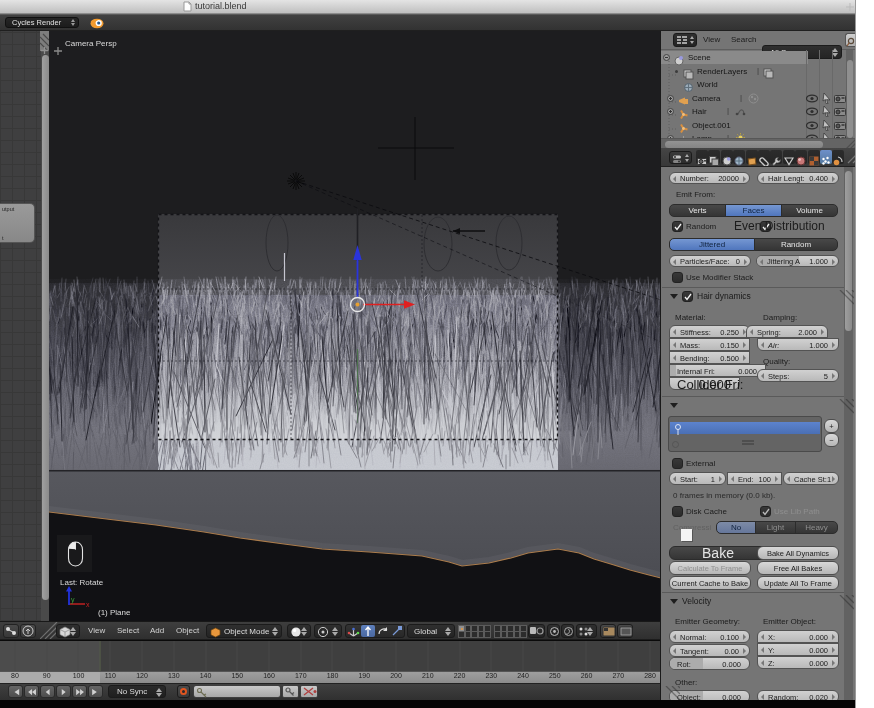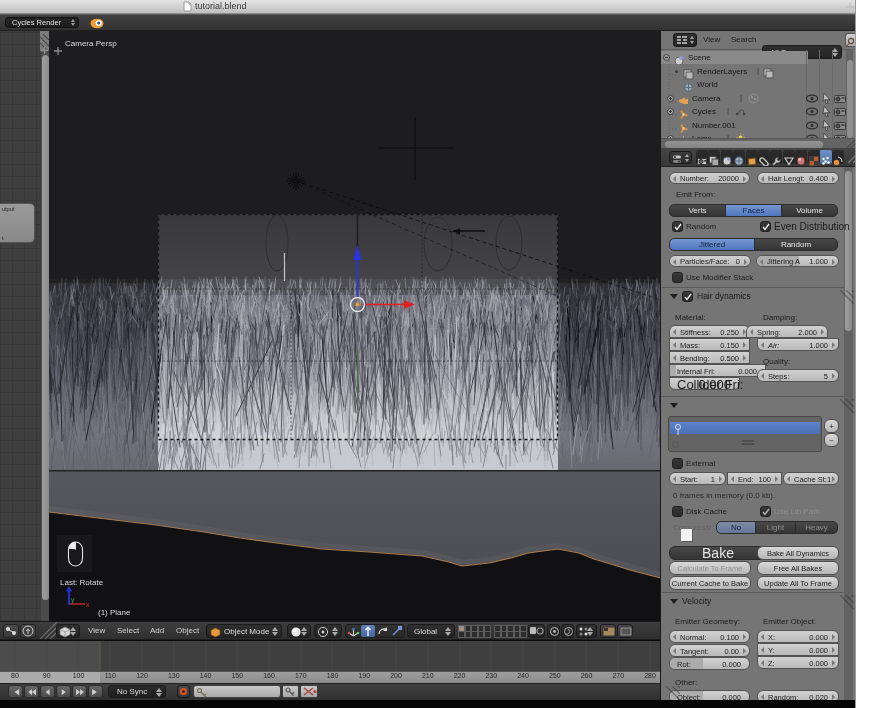--- a/index.html
+++ b/index.html
@@ -511,21 +511,21 @@
     <circle cx="4" cy="5" r="2" fill="#555" stroke="#2a2a2a"></circle>
     <rect x="7.5" y="3" width="3" height="2" fill="#4a4a4a"></rect>
   </svg>
 <div style="position:absolute;left:667px;top:108px;width:7px;height:7px;border-radius:50%;background:#9a9a9a;border:1px solid #444;box-sizing:border-box;"></div>
 <div style="position:absolute;left:669px;top:111px;width:3px;height:1px;background:#333;"></div>
 <div style="position:absolute;left:670px;top:110px;width:1px;height:3px;background:#333;"></div>
 <div style="position:absolute;left:678px;top:106px;width:11px;height:11px;"><svg width="11" height="11">
       <path d="M5.5 5.5L3 1.5M5.5 5.5l4 1M5.5 5.5l-2.5 4" stroke="#d98f3e" stroke-width="2" fill="none"></path>
       <circle cx="5.5" cy="5.5" r="1.4" fill="#f0c080"></circle>
     </svg></div>
-<span style="position:absolute;left:692px;top:105px;line-height:13px;font-size:8px;color:#151515;">Cycles</span>
+<span style="position:absolute;left:692px;top:105px;line-height:13px;font-size:8px;color:#151515;">Hair</span>
 <span style="position:absolute;left:727px;top:106px;font-size:8px;color:#3a3a3a;white-space:nowrap;">|</span>
 <svg style="position:absolute;left:735px;top:105.5px;" width="11" height="11">
     <path d="M2 8c2 1 2-5 5-4s1 4 2 4" stroke="#555" fill="none" stroke-width="1.2"></path>
     <circle cx="2" cy="8" r="1.3" fill="#444"></circle>
     <circle cx="9" cy="8" r="1.3" fill="#444"></circle>
   </svg>
 <svg style="position:absolute;left:806px;top:107px;" width="12" height="9">
     <ellipse cx="6" cy="4.5" rx="5.5" ry="3.4" fill="none" stroke="#2e2e2e" stroke-width="1.2"></ellipse>
     <circle cx="6" cy="4.5" r="1.6" fill="#2e2e2e"></circle>
   </svg>
@@ -534,21 +534,21 @@
   </svg>
 <svg style="position:absolute;left:834px;top:107px;" width="12" height="9">
     <rect x="0.5" y="1.5" width="11" height="7" rx="1" fill="#8a8a8a" stroke="#3a3a3a"></rect>
     <circle cx="4" cy="5" r="2" fill="#555" stroke="#2a2a2a"></circle>
     <rect x="7.5" y="3" width="3" height="2" fill="#4a4a4a"></rect>
   </svg>
 <div style="position:absolute;left:678px;top:119.5px;width:11px;height:11px;"><svg width="11" height="11">
       <path d="M5.5 5.5L3 1.5M5.5 5.5l4 1M5.5 5.5l-2.5 4" stroke="#d98f3e" stroke-width="2" fill="none"></path>
       <circle cx="5.5" cy="5.5" r="1.4" fill="#f0c080"></circle>
     </svg></div>
-<span style="position:absolute;left:692px;top:118.5px;line-height:13px;font-size:8px;color:#151515;">Number.001</span>
+<span style="position:absolute;left:692px;top:118.5px;line-height:13px;font-size:8px;color:#151515;">Object.001</span>
 <svg style="position:absolute;left:806px;top:120.5px;" width="12" height="9">
     <ellipse cx="6" cy="4.5" rx="5.5" ry="3.4" fill="none" stroke="#2e2e2e" stroke-width="1.2"></ellipse>
     <circle cx="6" cy="4.5" r="1.6" fill="#2e2e2e"></circle>
   </svg>
 <svg style="position:absolute;left:822px;top:119.5px;" width="10" height="11">
     <path d="M2 0l6 7-3.4-.4L6 11 4 10.5l-.6-4L1 8z" fill="#c2c2c2" stroke="#3a3a3a" stroke-width="0.8"></path>
   </svg>
 <svg style="position:absolute;left:834px;top:120.5px;" width="12" height="9">
     <rect x="0.5" y="1.5" width="11" height="7" rx="1" fill="#8a8a8a" stroke="#3a3a3a"></rect>
     <circle cx="4" cy="5" r="2" fill="#555" stroke="#2a2a2a"></circle>
@@ -688,21 +688,21 @@
     <svg width="8" height="8" style="position:absolute;left:1px;top:1px;" viewBox="0 0 8 8">
       <path d="M1 4l2 2.5L7 1" stroke="#f2f2f2" stroke-width="1.3" fill="none"></path>
     </svg>
   </div>
 <span style="position:absolute;left:686px;top:221px;line-height:11px;font-size:8px;color:#1c1c1c;">Random</span>
 <div style="position:absolute;left:760px;top:221px;width:11px;height:11px;border-radius:3px;background:linear-gradient(#383838,#2b2b2b);border:1px solid #222;box-sizing:border-box;">
     <svg width="8" height="8" style="position:absolute;left:1px;top:1px;" viewBox="0 0 8 8">
       <path d="M1 4l2 2.5L7 1" stroke="#f2f2f2" stroke-width="1.3" fill="none"></path>
     </svg>
   </div>
-<span style="position:absolute;left:774px;top:221px;line-height:11px;font-size:10px;color:#1c1c1c;">Even Distribution</span>
+<span style="position:absolute;left:734px;top:221px;line-height:11px;font-size:12px;color:#1c1c1c;">Even Distribution</span>
 <div style="position:absolute;left:669px;top:238px;width:86px;height:13px;border-radius:5px 0 0 5px;background:linear-gradient(#7597d2,#5076bd);border:1px solid #2c2c2c;box-sizing:border-box;font-size:8px;color:#10233f;text-align:center;line-height:12px;white-space:nowrap;">Jittered</div>
 <div style="position:absolute;left:754px;top:238px;width:84px;height:13px;border-radius:0 5px 5px 0;background:linear-gradient(#484848,#353535);border:1px solid #2c2c2c;box-sizing:border-box;font-size:8px;color:#e4e4e4;text-align:center;line-height:12px;white-space:nowrap;">Random</div>
 <div style="position:absolute;left:669px;top:255px;width:82px;height:12px;border-radius:6px 6px 6px 6px;background:linear-gradient(#d1d1d1,#b9b9b9);border:1px solid #535353;box-sizing:border-box;font-size:7.5px;">
     <span style="position:absolute;left:10px;top:0;line-height:12px;color:#1c1c1c;">Particles/Face:</span>
     <span style="position:absolute;right:10px;top:0;line-height:12px;color:#1c1c1c;">0</span>
     <div style="position:absolute;left:3px;top:3px;width:0;height:0;border-top:3px solid transparent;border-bottom:3px solid transparent;border-right:3px solid #777;"></div>
     <div style="position:absolute;right:3px;top:3px;width:0;height:0;border-top:3px solid transparent;border-bottom:3px solid transparent;border-left:3px solid #777;"></div>
   </div>
 <div style="position:absolute;left:756px;top:255px;width:83px;height:12px;border-radius:6px 6px 6px 6px;background:linear-gradient(#d1d1d1,#b9b9b9);border:1px solid #535353;box-sizing:border-box;font-size:7.5px;">
     <div style="position:absolute;left:0;top:0;bottom:0;width:52%;background:#acacac;border-radius:6px 0 0 6px;"></div>

